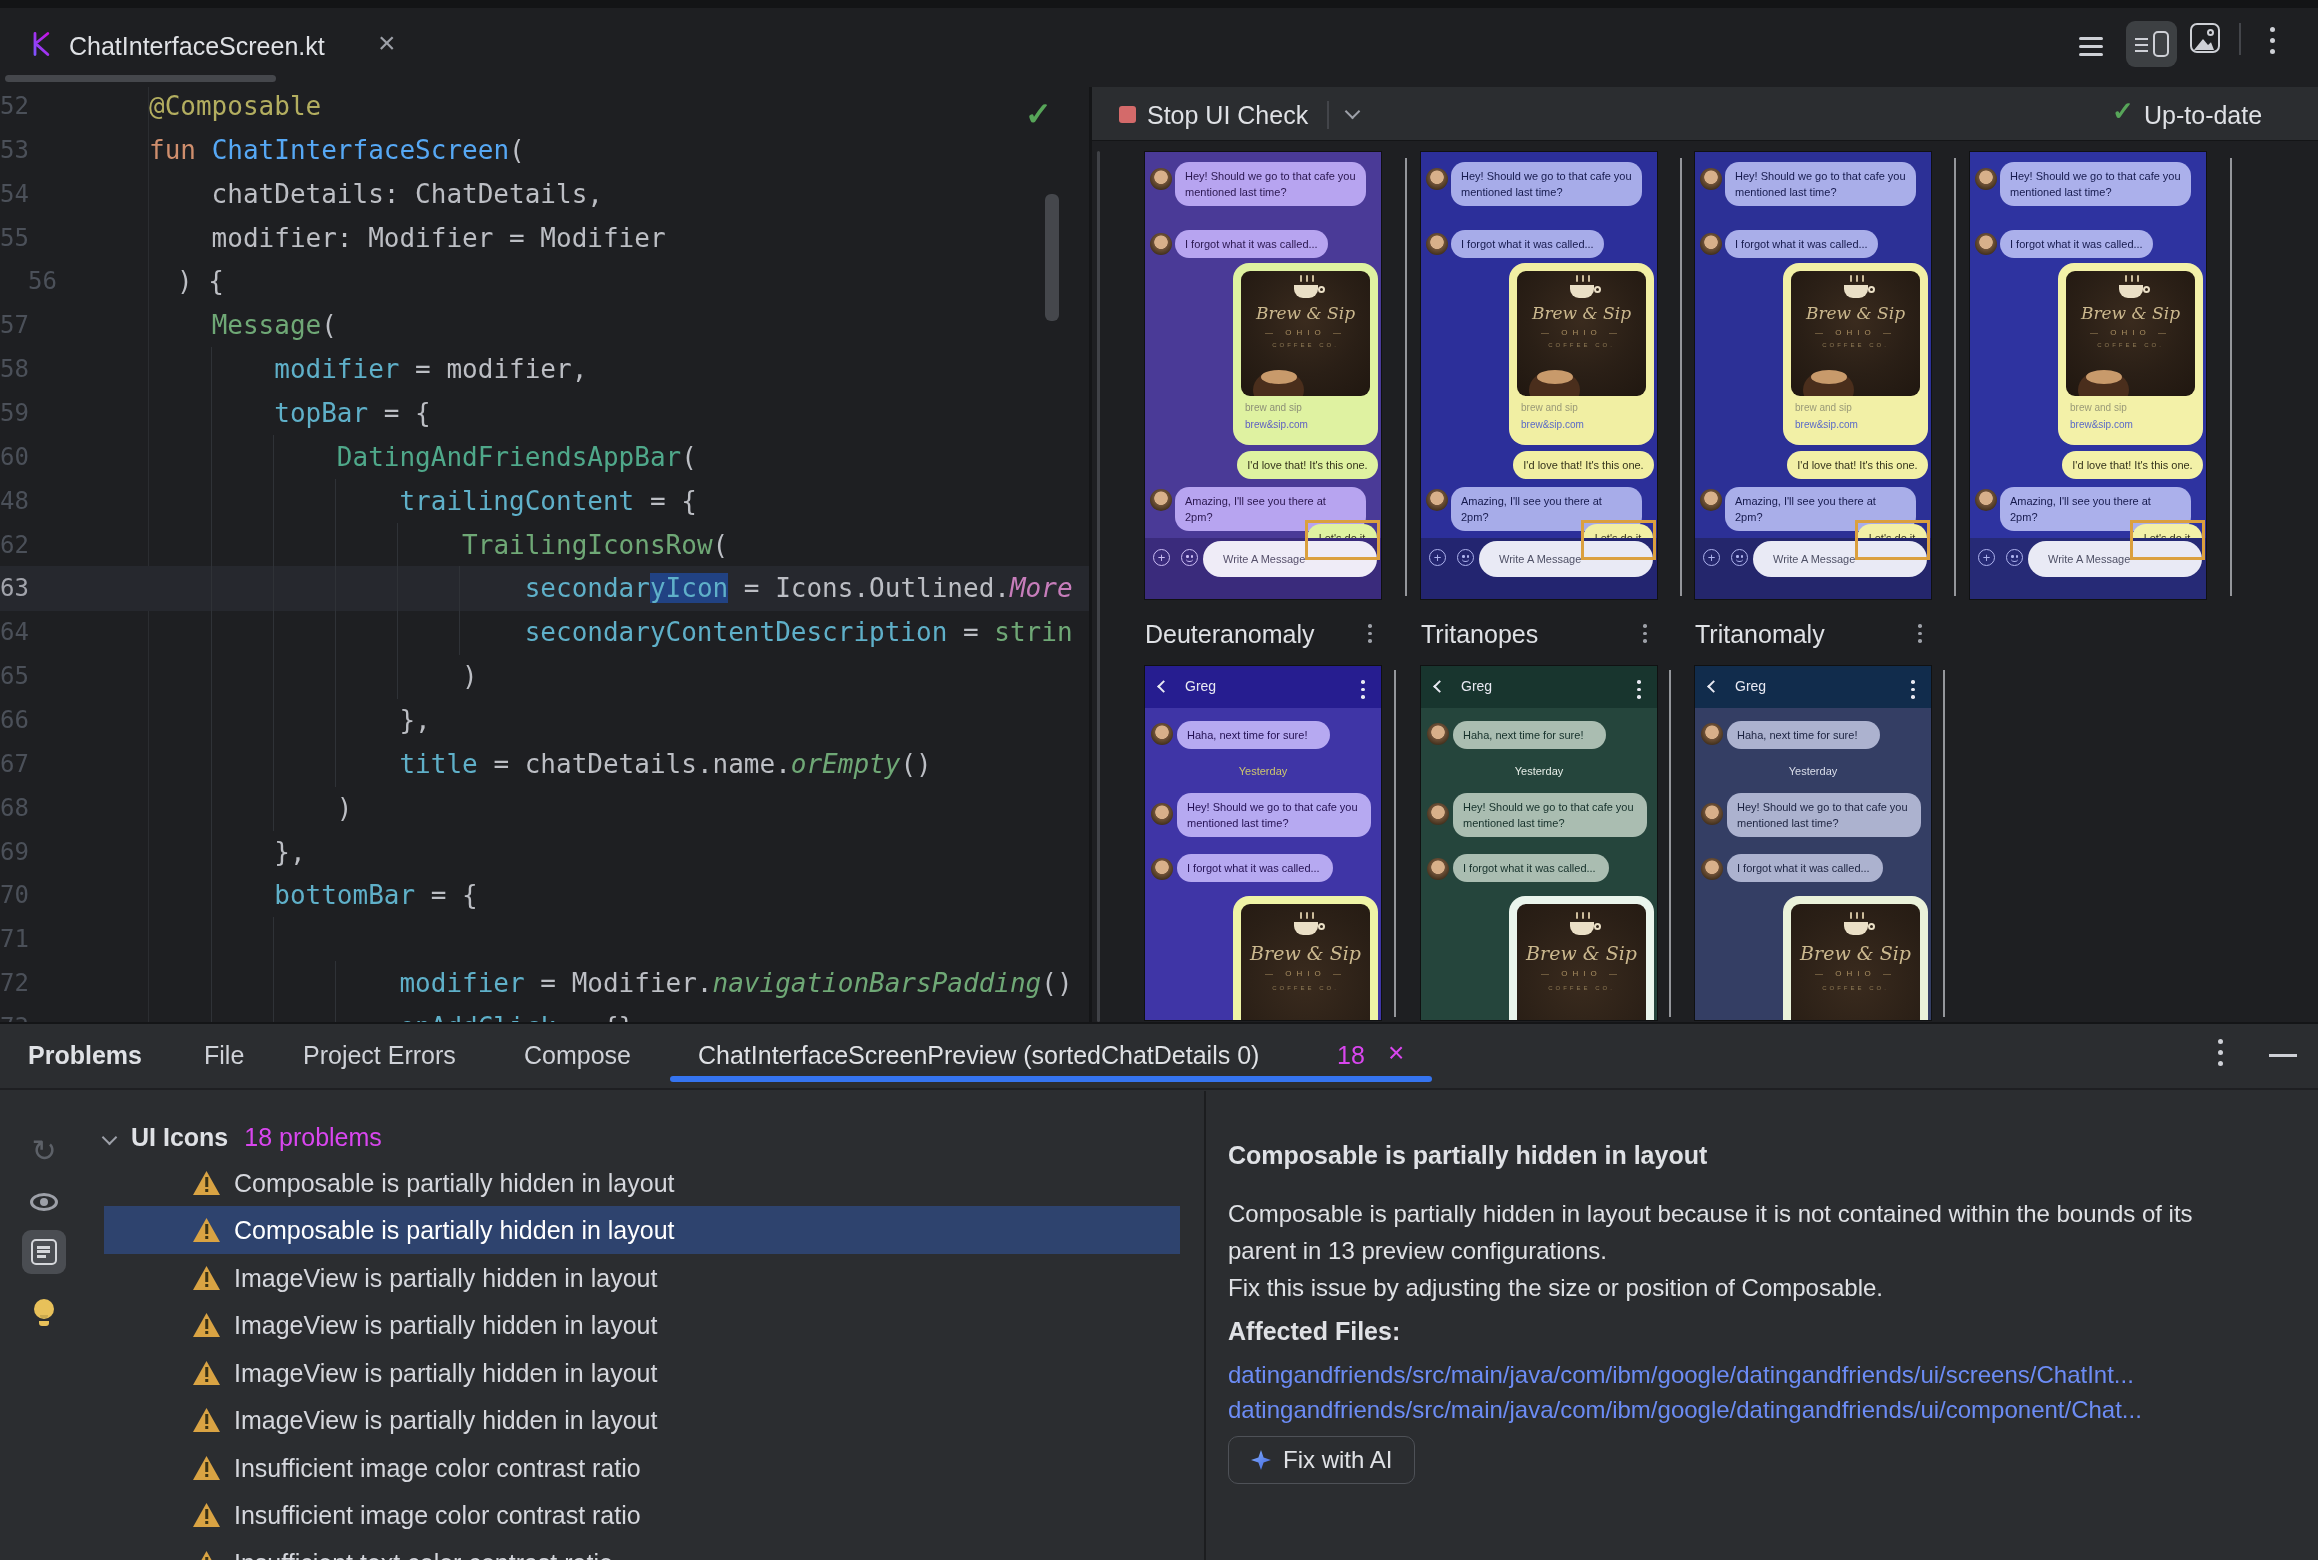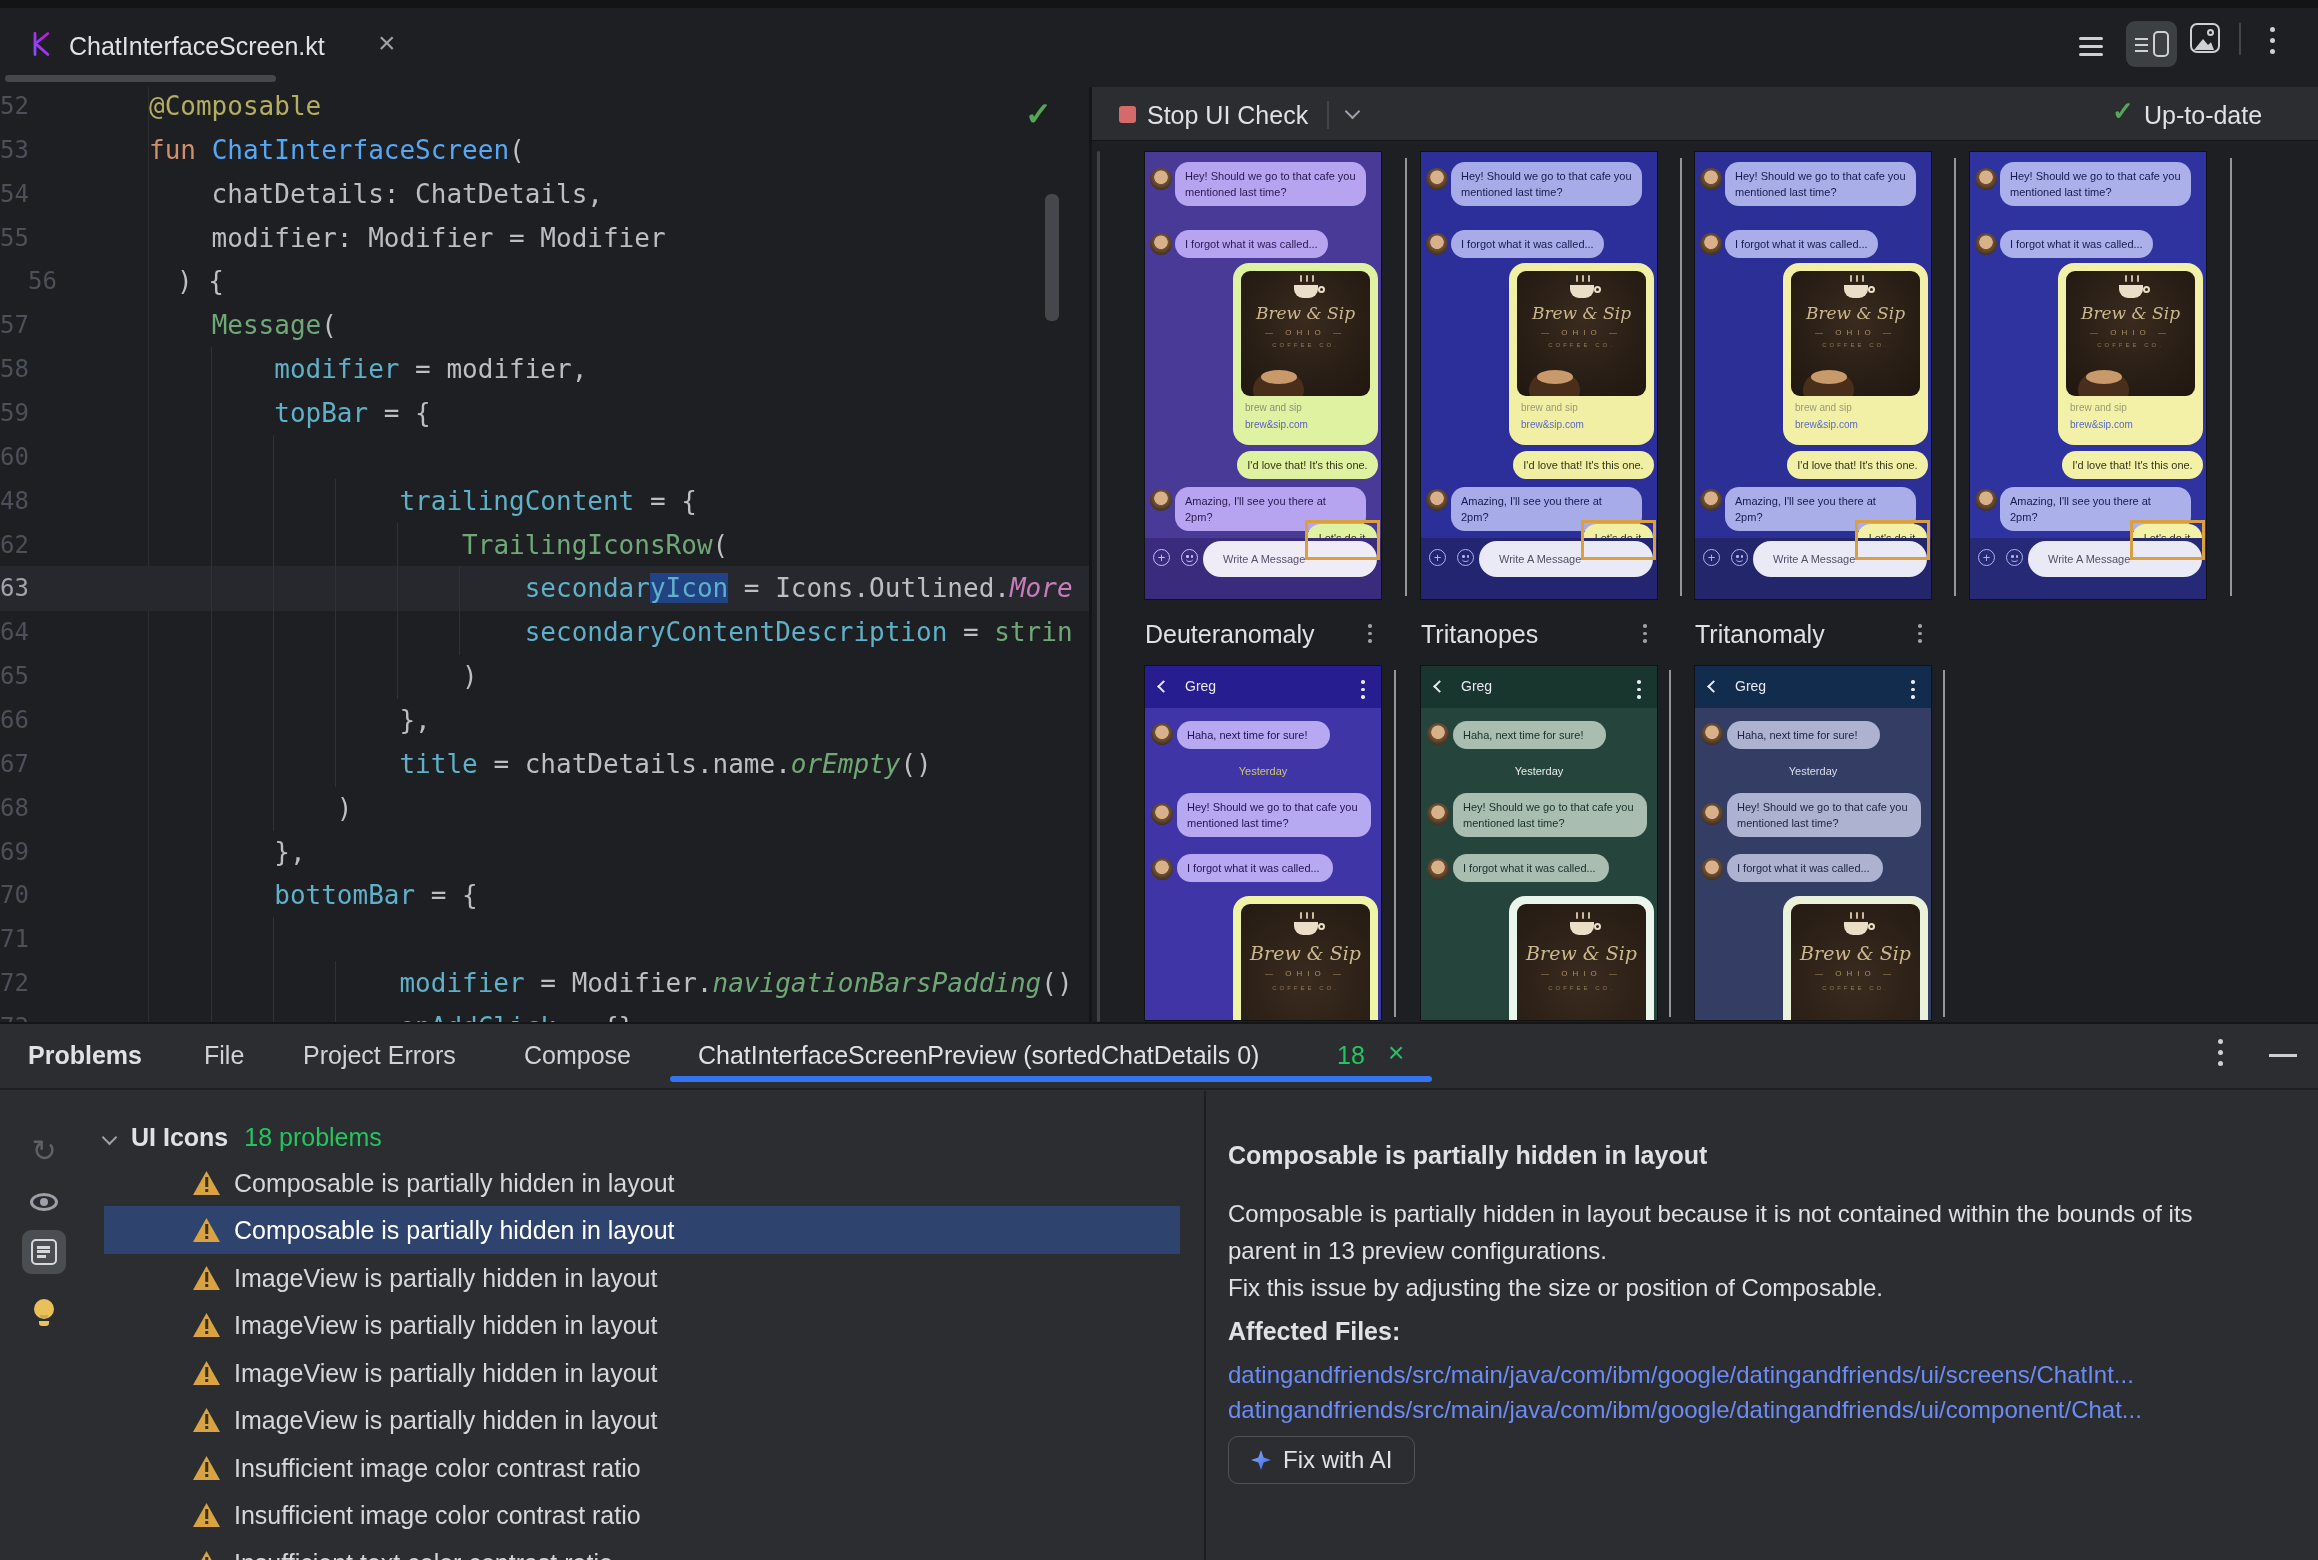--- a/index.html
+++ b/index.html
@@ -59,21 +59,21 @@
   .cupart { position:absolute; background:radial-gradient(circle at 50% 40%, #3a2b1e 0%, #2a1f16 55%, #201710 100%); border-radius:9px; overflow:hidden; }
   .brand { font-family:"DejaVu Serif", serif; font-style:italic; color:#cbb88e; }
   .mug { position:absolute; border-radius:50%; }
 
   
   #bottom { left:0; top:1022px; width:2319px; height:539px; background:#2b2d30;
     border-top:2px solid #141517; }
   .pt-label { font-size:25px; color:#cfd2d8; }
   .pt-bold { font-weight:bold; color:#dfe1e5; }
   #tab-underline { background:#3574f0; border-radius:3px; }
-  .badge { color:#22c55e; font-size:25px; }
+  .badge { color:#d946ef; font-size:25px; }
   #tabs-sep { left:0; top:64px; width:2319px; height:2px; background:#1e1f22; position:absolute; }
   .warn { position:relative; width:27px; height:24px; background:#d9a343;
     clip-path:polygon(50% 0,100% 100%,0 100%); }
   .warn i { position:absolute; left:50%; top:6px; transform:translateX(-50%);
     width:3.5px; height:10px; background:#3a3214; }
   .warn em { position:absolute; left:50%; top:18.3px; transform:translateX(-50%);
     width:3.5px; height:3px; background:#3a3214; }
   .prob-row { position:absolute; left:104px; width:1076px; height:48px; display:flex;
     align-items:center; color:#d5d7dd; font-size:25px; }
   .prob-row.sel { background:#2e436e; color:#fff; }
@@ -149,21 +149,21 @@
     <div class="abs gutter-line"></div>
     <div id="code-lines">
         <div class="code-line" style="top: -3px;"><div class="num">52</div><div class="code"><span class="tk-ann">@Composable</span></div></div>
         <div class="code-line" style="top: 41px;"><div class="num">53</div><div class="code"><span class="tk-kw">fun </span><span class="tk-fn">ChatInterfaceScreen</span><span class="tk-d">(</span></div></div>
         <div class="code-line" style="top: 85px;"><div class="num">54</div><div class="code"><span class="tk-d">    chatDetails: ChatDetails,</span></div></div>
         <div class="code-line" style="top: 129px;"><div class="num">55</div><div class="code"><span class="tk-d">    modifier: Modifier = Modifier</span></div></div>
         <div class="code-line" style="top: 172px; margin-left: 28px;"><div class="num">56</div><div class="code"><span class="tk-d">) {</span></div></div>
         <div class="code-line" style="top: 216px;"><div class="num">57</div><div class="code"><span class="tk-d">    </span><span class="tk-cc">Message</span><span class="tk-d">(</span></div></div>
         <div class="code-line" style="top: 260px;"><div class="guide" style="left: 211px;"></div><div class="num">58</div><div class="code"><span class="tk-d">        </span><span class="tk-na">modifier</span><span class="tk-d"> = modifier,</span></div></div>
         <div class="code-line" style="top: 304px;"><div class="guide" style="left: 211px;"></div><div class="num">59</div><div class="code"><span class="tk-d">        </span><span class="tk-na">topBar</span><span class="tk-d"> = {</span></div></div>
-        <div class="code-line" style="top: 348px;"><div class="guide" style="left: 211px;"></div><div class="guide" style="left: 273px;"></div><div class="num">60</div></div>
+        <div class="code-line" style="top: 348px;"><div class="guide" style="left: 211px;"></div><div class="guide" style="left: 273px;"></div><div class="num">60</div><div class="code"><span class="tk-d">            </span><span class="tk-cc2">DatingAndFriendsAppBar</span><span class="tk-d">(</span></div></div>
         <div class="code-line" style="top: 392px;"><div class="guide" style="left: 211px;"></div><div class="guide" style="left: 273px;"></div><div class="guide" style="left: 335px;"></div><div class="num">48</div><div class="code"><span class="tk-d">                </span><span class="tk-na">trailingContent</span><span class="tk-d"> = {</span></div></div>
         <div class="code-line" style="top: 436px;"><div class="guide" style="left: 211px;"></div><div class="guide" style="left: 273px;"></div><div class="guide" style="left: 335px;"></div><div class="guide" style="left: 397px;"></div><div class="num">62</div><div class="code"><span class="tk-d">                    </span><span class="tk-cc">TrailingIconsRow</span><span class="tk-d">(</span></div></div>
         <div class="code-line cur-line" style="top: 479px;"><div class="guide" style="left: 211px;"></div><div class="guide" style="left: 273px;"></div><div class="guide" style="left: 335px;"></div><div class="guide" style="left: 397px;"></div><div class="guide" style="left: 459px;"></div><div class="num">63</div><div class="code"><span class="tk-d">                        </span><span class="tk-na">secondar</span><span class="tk-sel">yIcon</span><span class="tk-d"> = Icons.Outlined.</span><span class="tk-prop">More</span></div></div>
         <div class="code-line" style="top: 523px;"><div class="guide" style="left: 211px;"></div><div class="guide" style="left: 273px;"></div><div class="guide" style="left: 335px;"></div><div class="guide" style="left: 397px;"></div><div class="guide" style="left: 459px;"></div><div class="num">64</div><div class="code"><span class="tk-d">                        </span><span class="tk-na">secondaryContentDescription</span><span class="tk-d"> = </span><span class="tk-gf">strin</span></div></div>
         <div class="code-line" style="top: 567px;"><div class="guide" style="left: 211px;"></div><div class="guide" style="left: 273px;"></div><div class="guide" style="left: 335px;"></div><div class="guide" style="left: 397px;"></div><div class="num">65</div><div class="code"><span class="tk-d">                    )</span></div></div>
         <div class="code-line" style="top: 611px;"><div class="guide" style="left: 211px;"></div><div class="guide" style="left: 273px;"></div><div class="guide" style="left: 335px;"></div><div class="num">66</div><div class="code"><span class="tk-d">                },</span></div></div>
         <div class="code-line" style="top: 655px;"><div class="guide" style="left: 211px;"></div><div class="guide" style="left: 273px;"></div><div class="guide" style="left: 335px;"></div><div class="num">67</div><div class="code"><span class="tk-d">                </span><span class="tk-na">title</span><span class="tk-d"> = chatDetails.name.</span><span class="tk-xf">orEmpty</span><span class="tk-d">()</span></div></div>
         <div class="code-line" style="top: 699px;"><div class="guide" style="left: 211px;"></div><div class="guide" style="left: 273px;"></div><div class="num">68</div><div class="code"><span class="tk-d">            )</span></div></div>
         <div class="code-line" style="top: 743px;"><div class="guide" style="left: 211px;"></div><div class="num">69</div><div class="code"><span class="tk-d">        },</span></div></div>
         <div class="code-line" style="top: 786px;"><div class="guide" style="left: 211px;"></div><div class="num">70</div><div class="code"><span class="tk-d">        </span><span class="tk-na">bottomBar</span><span class="tk-d"> = {</span></div></div>

